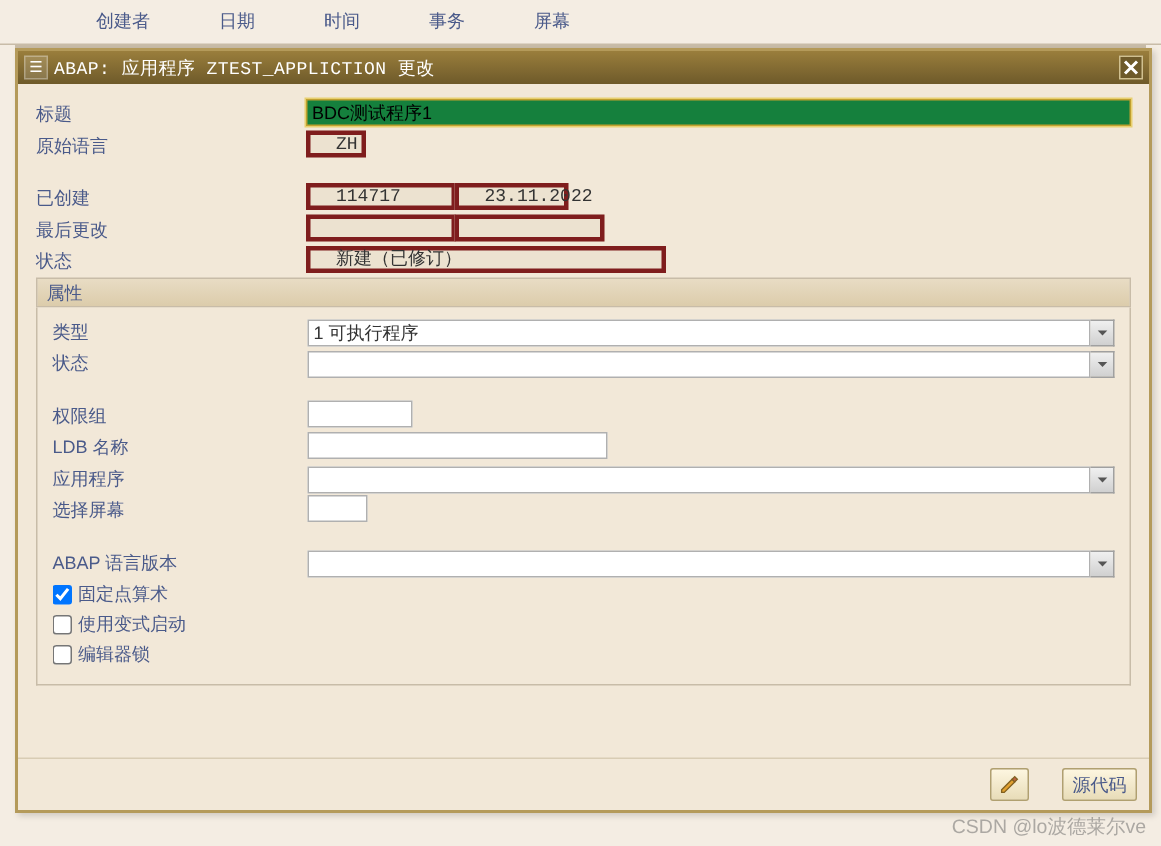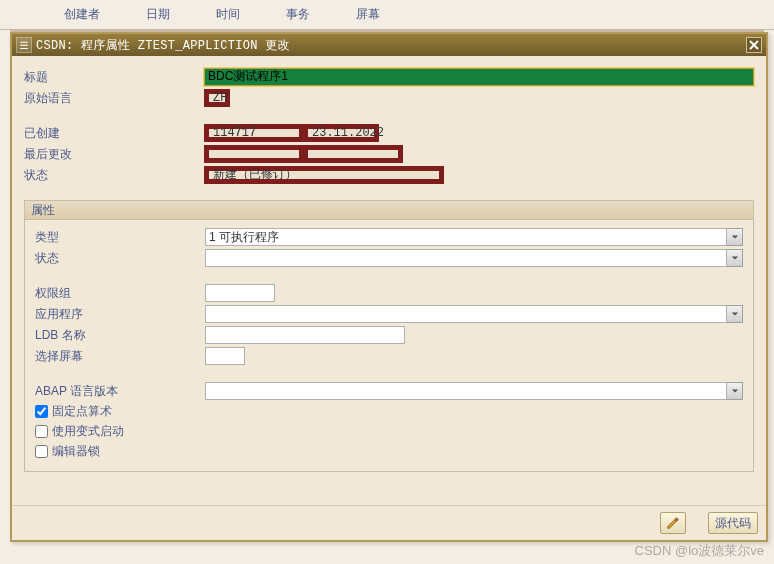--- a/index.html
+++ b/index.html
@@ -72,21 +72,20 @@
   .titlebar .close svg { width:10px;height:10px;stroke:#fff;stroke-width:2; }
 
   .body {
     flex: 1;
     padding: 10px 12px 6px 12px;
     overflow: hidden;
     line-height: 20px;
   }
   .row {
     display: flex;
-    align-items: center;
     height: 21px;
   }
   .label {
     width: 180px;
     color: #4a5a8a;
   }
   .val-input {
     height: 18px;
     border: 1px solid #b0b0b0;
     background: #fff;
@@ -94,23 +93,23 @@
     font-size: 12px;
     font-family: inherit;
   }
   .val-input.yellow {
     background: #15803d;
     border: 1px solid #c0a030;
     outline: 1px solid #e8d070;
   }
   .val-ro {
     height: 18px;
-    border: 5px solid #7f1d1d;
+    border: 3px solid #7f1d1d;
     background: #ece2d0;
-    padding: 0 4px;
+    padding: 0 17px;
     display: inline-flex;
     align-items: center;
     font-family: "Courier New", monospace;
     color: #333;
   }
   .select-wrap {
     flex: 1;
     display: flex;
     align-items: center;
   }
@@ -127,21 +126,21 @@
     width: 16px; height: 18px;
     border: 1px solid #a0a0a0;
     border-left: none;
     background: linear-gradient(#f0f0f0,#d0d0d0);
     display:flex;align-items:center;justify-content:center;
     cursor:pointer;
   }
   .select-btn svg { width:8px;height:8px;fill:#555; }
 
   .section-hdr {
-    margin-top: 15px;
+    margin-top: 0;
     height: 20px;
     background: linear-gradient(#e8dcc4, #dcccab);
     border: 1px solid #c8bca8;
     padding: 0 6px;
     display: flex;
     align-items: center;
     color: #4a5a8a;
   }
   .section-body {
     border: 1px solid #c8bca8;
@@ -194,21 +193,21 @@
   <span>日期</span>
   <span>时间</span>
   <span>事务</span>
   <span>屏幕</span>
 </div>
 <div class="bg-divider"></div>
 
 <div class="dialog">
   <div class="titlebar">
     <span class="icon-box">☰</span>
-    <span class="title">CSDN: 程序属性 ZTEST_APPLICTION 更改</span>
+    <span class="title">ABAP: 应用程序 ZTEST_APPLICTION 更改</span>
     <span class="close">
       <svg viewBox="0 0 10 10">
           <path d="M1 1 L9 9 M9 1 L1 9"></path>
         </svg>
     </span>
   </div>
 
   <div class="body">
 
     <div class="row">
@@ -267,35 +266,35 @@
         </div>
       </div>
 
       <div class="gap"></div>
 
       <div class="row">
         <span class="label" style="width:170px">权限组</span>
         <input class="val-input" style="width: 70px;" value="">
       </div>
       <div class="row">
+        <span class="label" style="width:170px">LDB 名称</span>
+        <input class="val-input" style="width: 200px;" value="">
+      </div>
+      <div class="row">
         <span class="label" style="width:170px">应用程序</span>
         <div class="select-wrap">
           <div class="select-box">
               <span></span>
             </div>
           <div class="select-btn">
               <svg viewBox="0 0 10 10">
                 <path d="M1 3 L5 7 L9 3 Z"></path>
               </svg>
             </div>
         </div>
-      </div>
-      <div class="row">
-        <span class="label" style="width:170px">LDB 名称</span>
-        <input class="val-input" style="width: 200px;" value="">
       </div>
       <div class="row">
         <span class="label" style="width:170px">选择屏幕</span>
         <input class="val-input" style="width: 40px;" value="">
       </div>
 
       <div class="gap"></div>
 
       <div class="row">
         <span class="label" style="width:170px">ABAP 语言版本</span>

